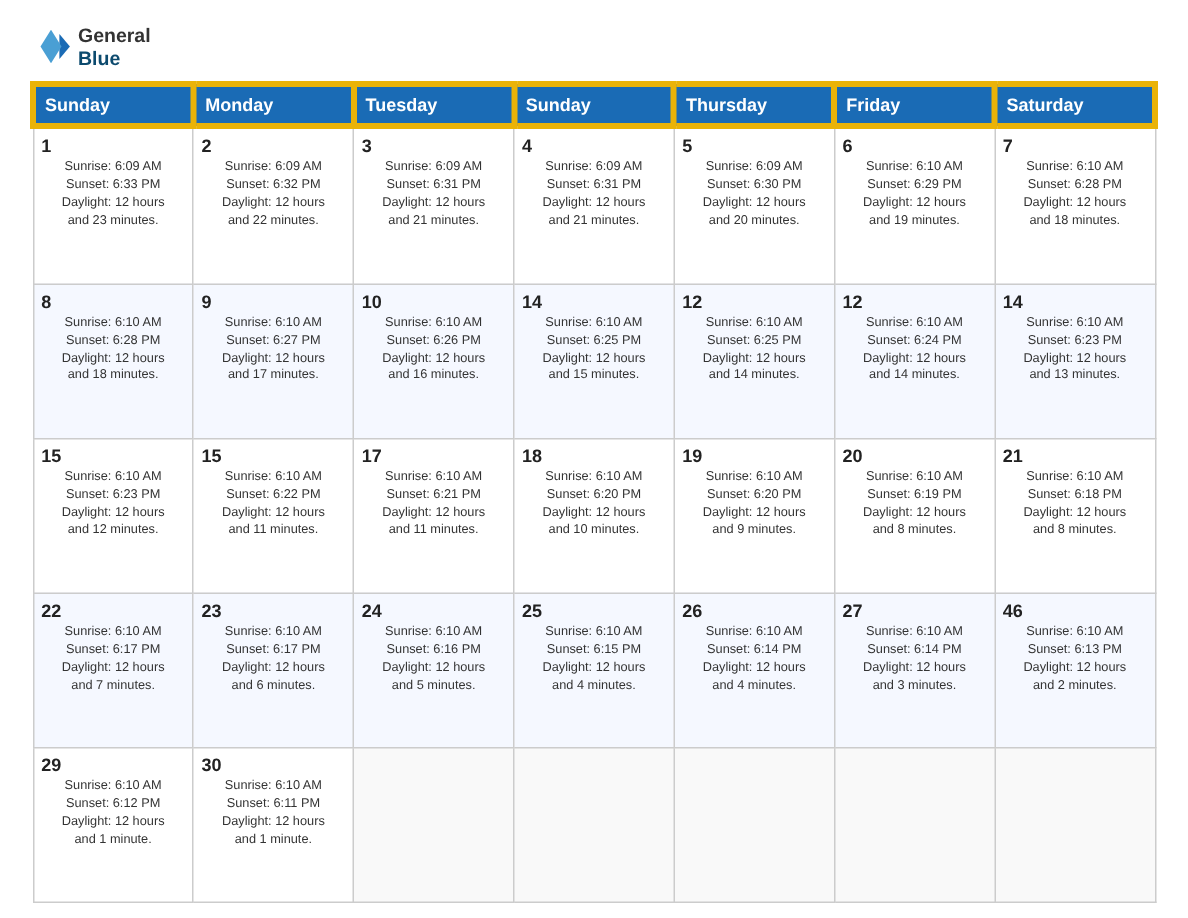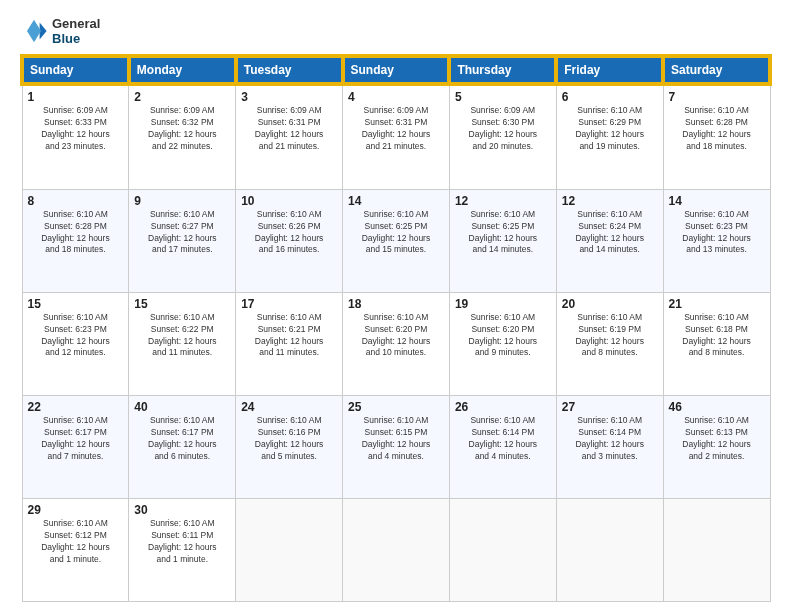--- a/index.html
+++ b/index.html
@@ -276,21 +276,21 @@
         </tr>
         <tr>
           <td>
             <span class="day-number">22</span>
             <div class="day-info" style="white-space: pre-line;">Sunrise: 6:10 AM
 Sunset: 6:17 PM
 Daylight: 12 hours
 and 7 minutes.</div>
           </td>
           <td>
-            <span class="day-number">40</span>
+            <span class="day-number">23</span>
             <div class="day-info" style="white-space: pre-line;">Sunrise: 6:10 AM
 Sunset: 6:17 PM
 Daylight: 12 hours
 and 6 minutes.</div>
           </td>
           <td>
             <span class="day-number">24</span>
             <div class="day-info" style="white-space: pre-line;">Sunrise: 6:10 AM
 Sunset: 6:16 PM
 Daylight: 12 hours

